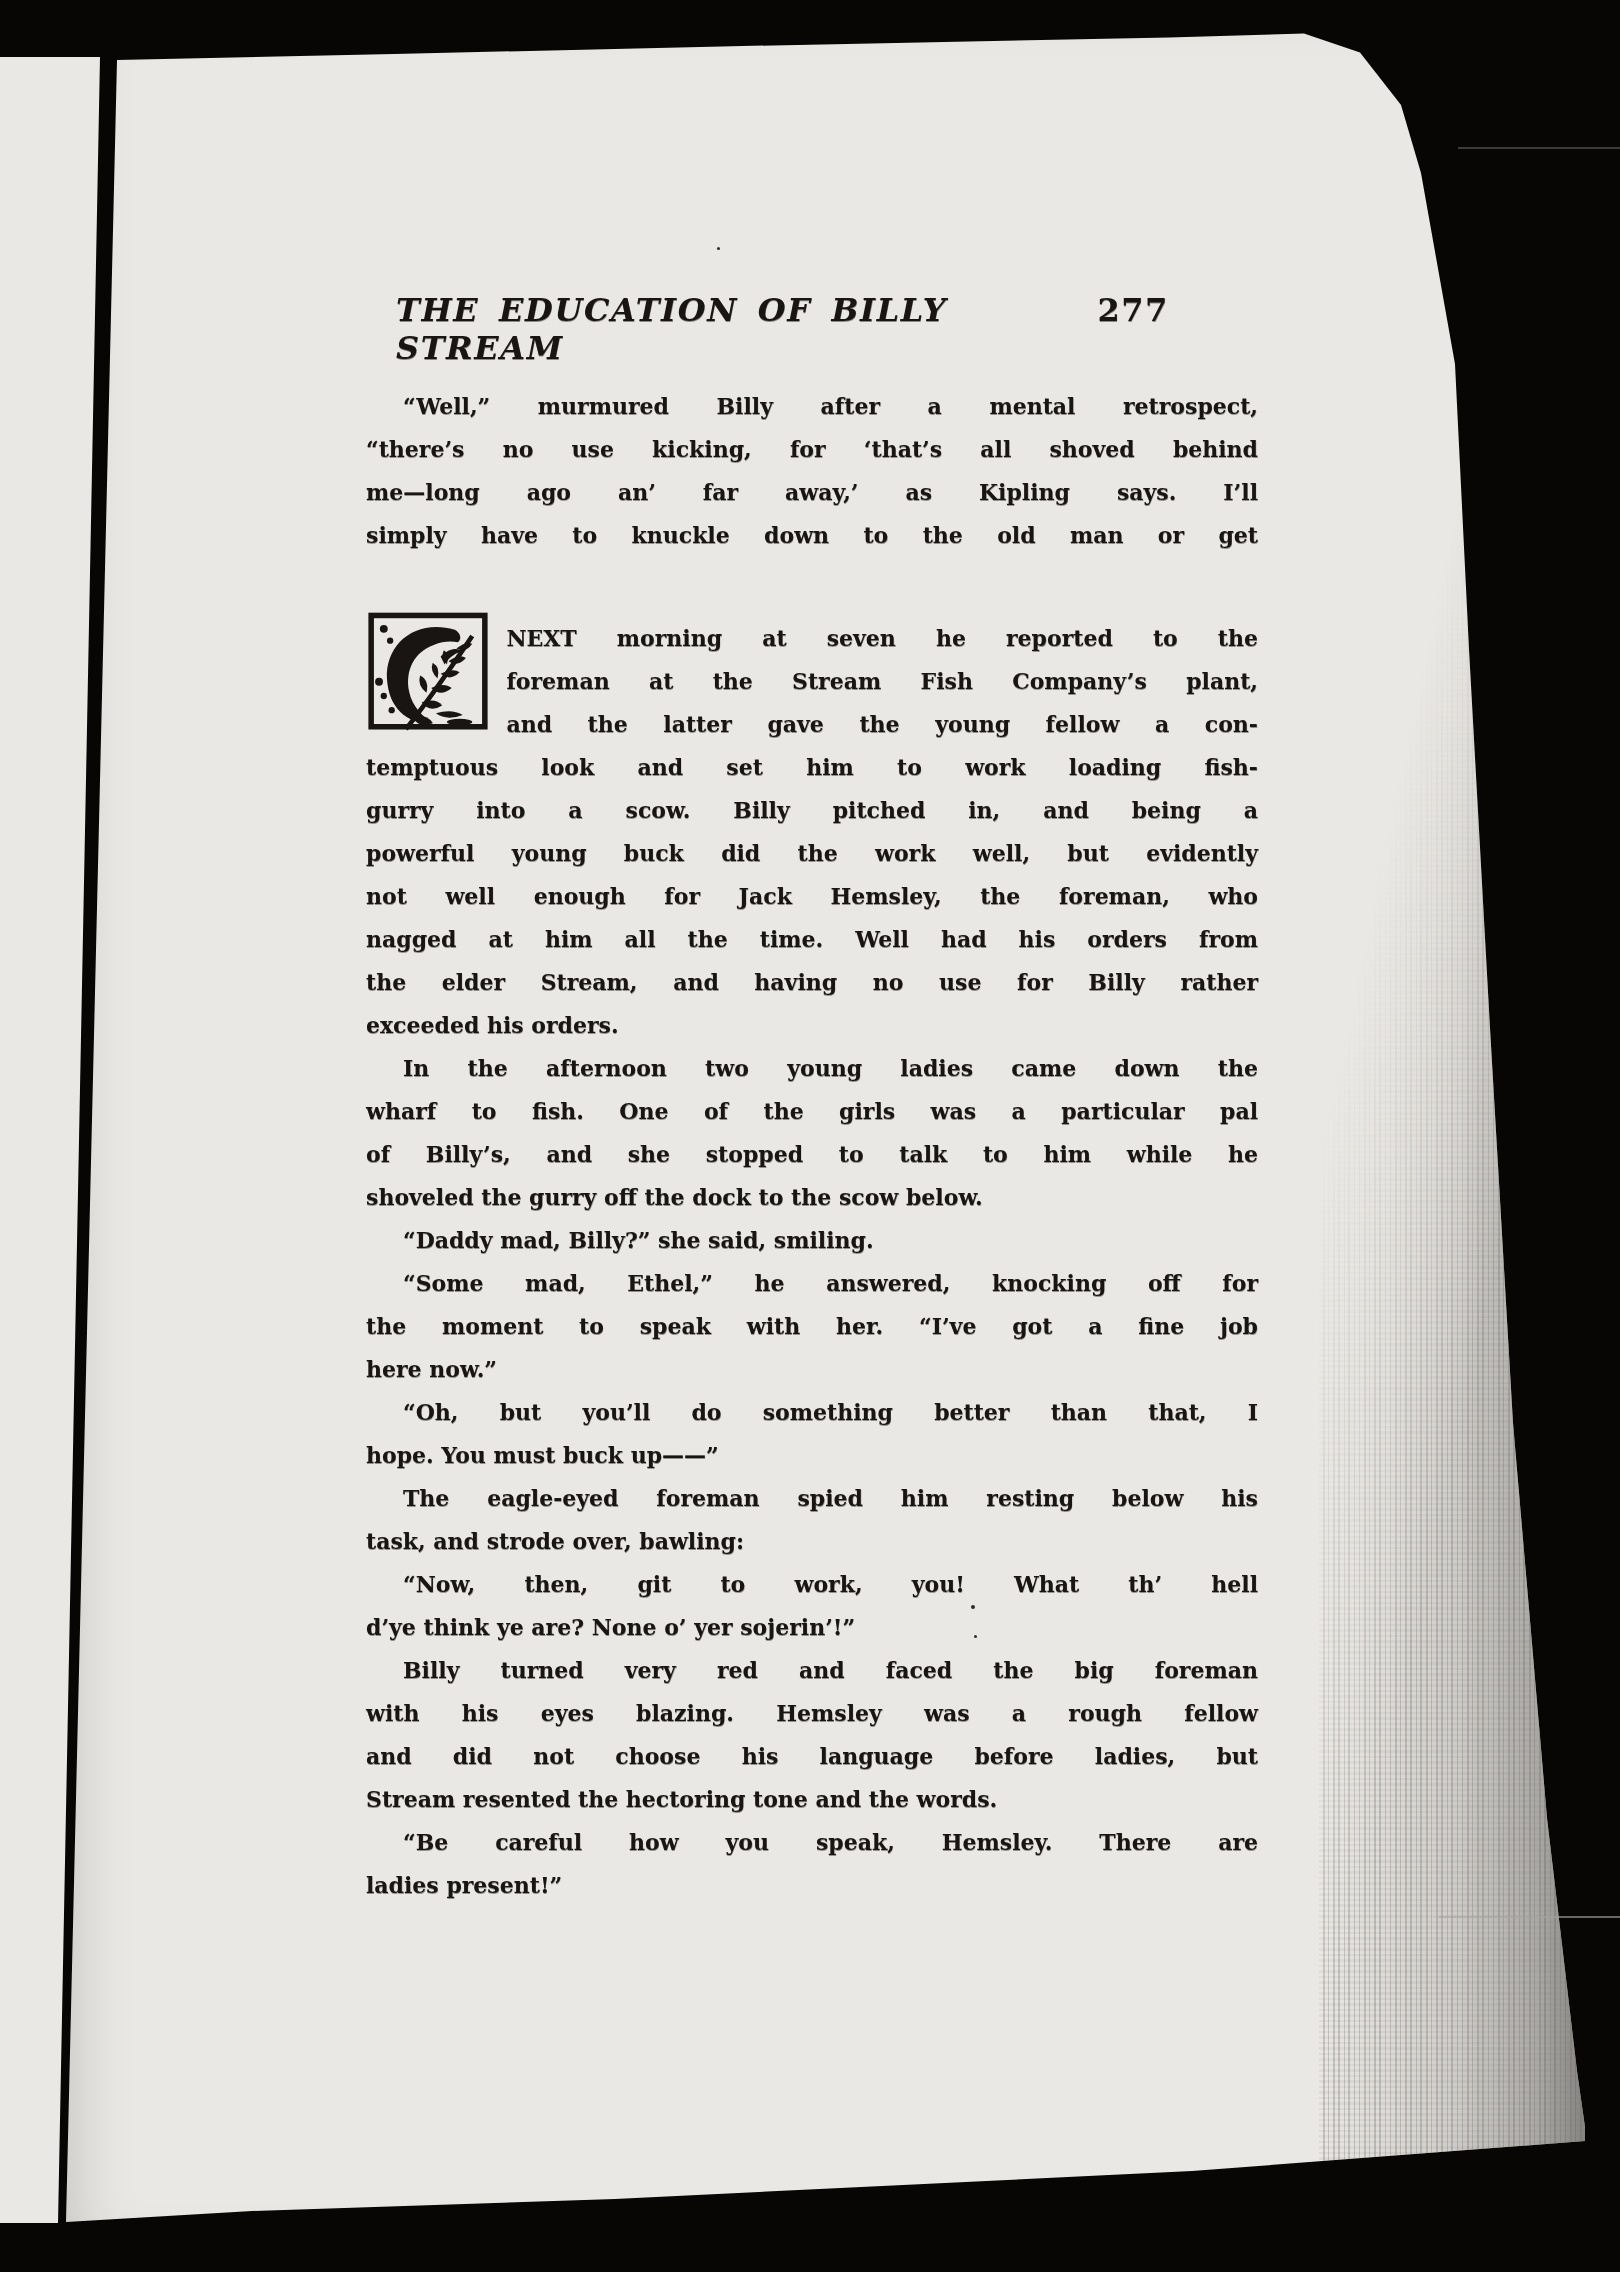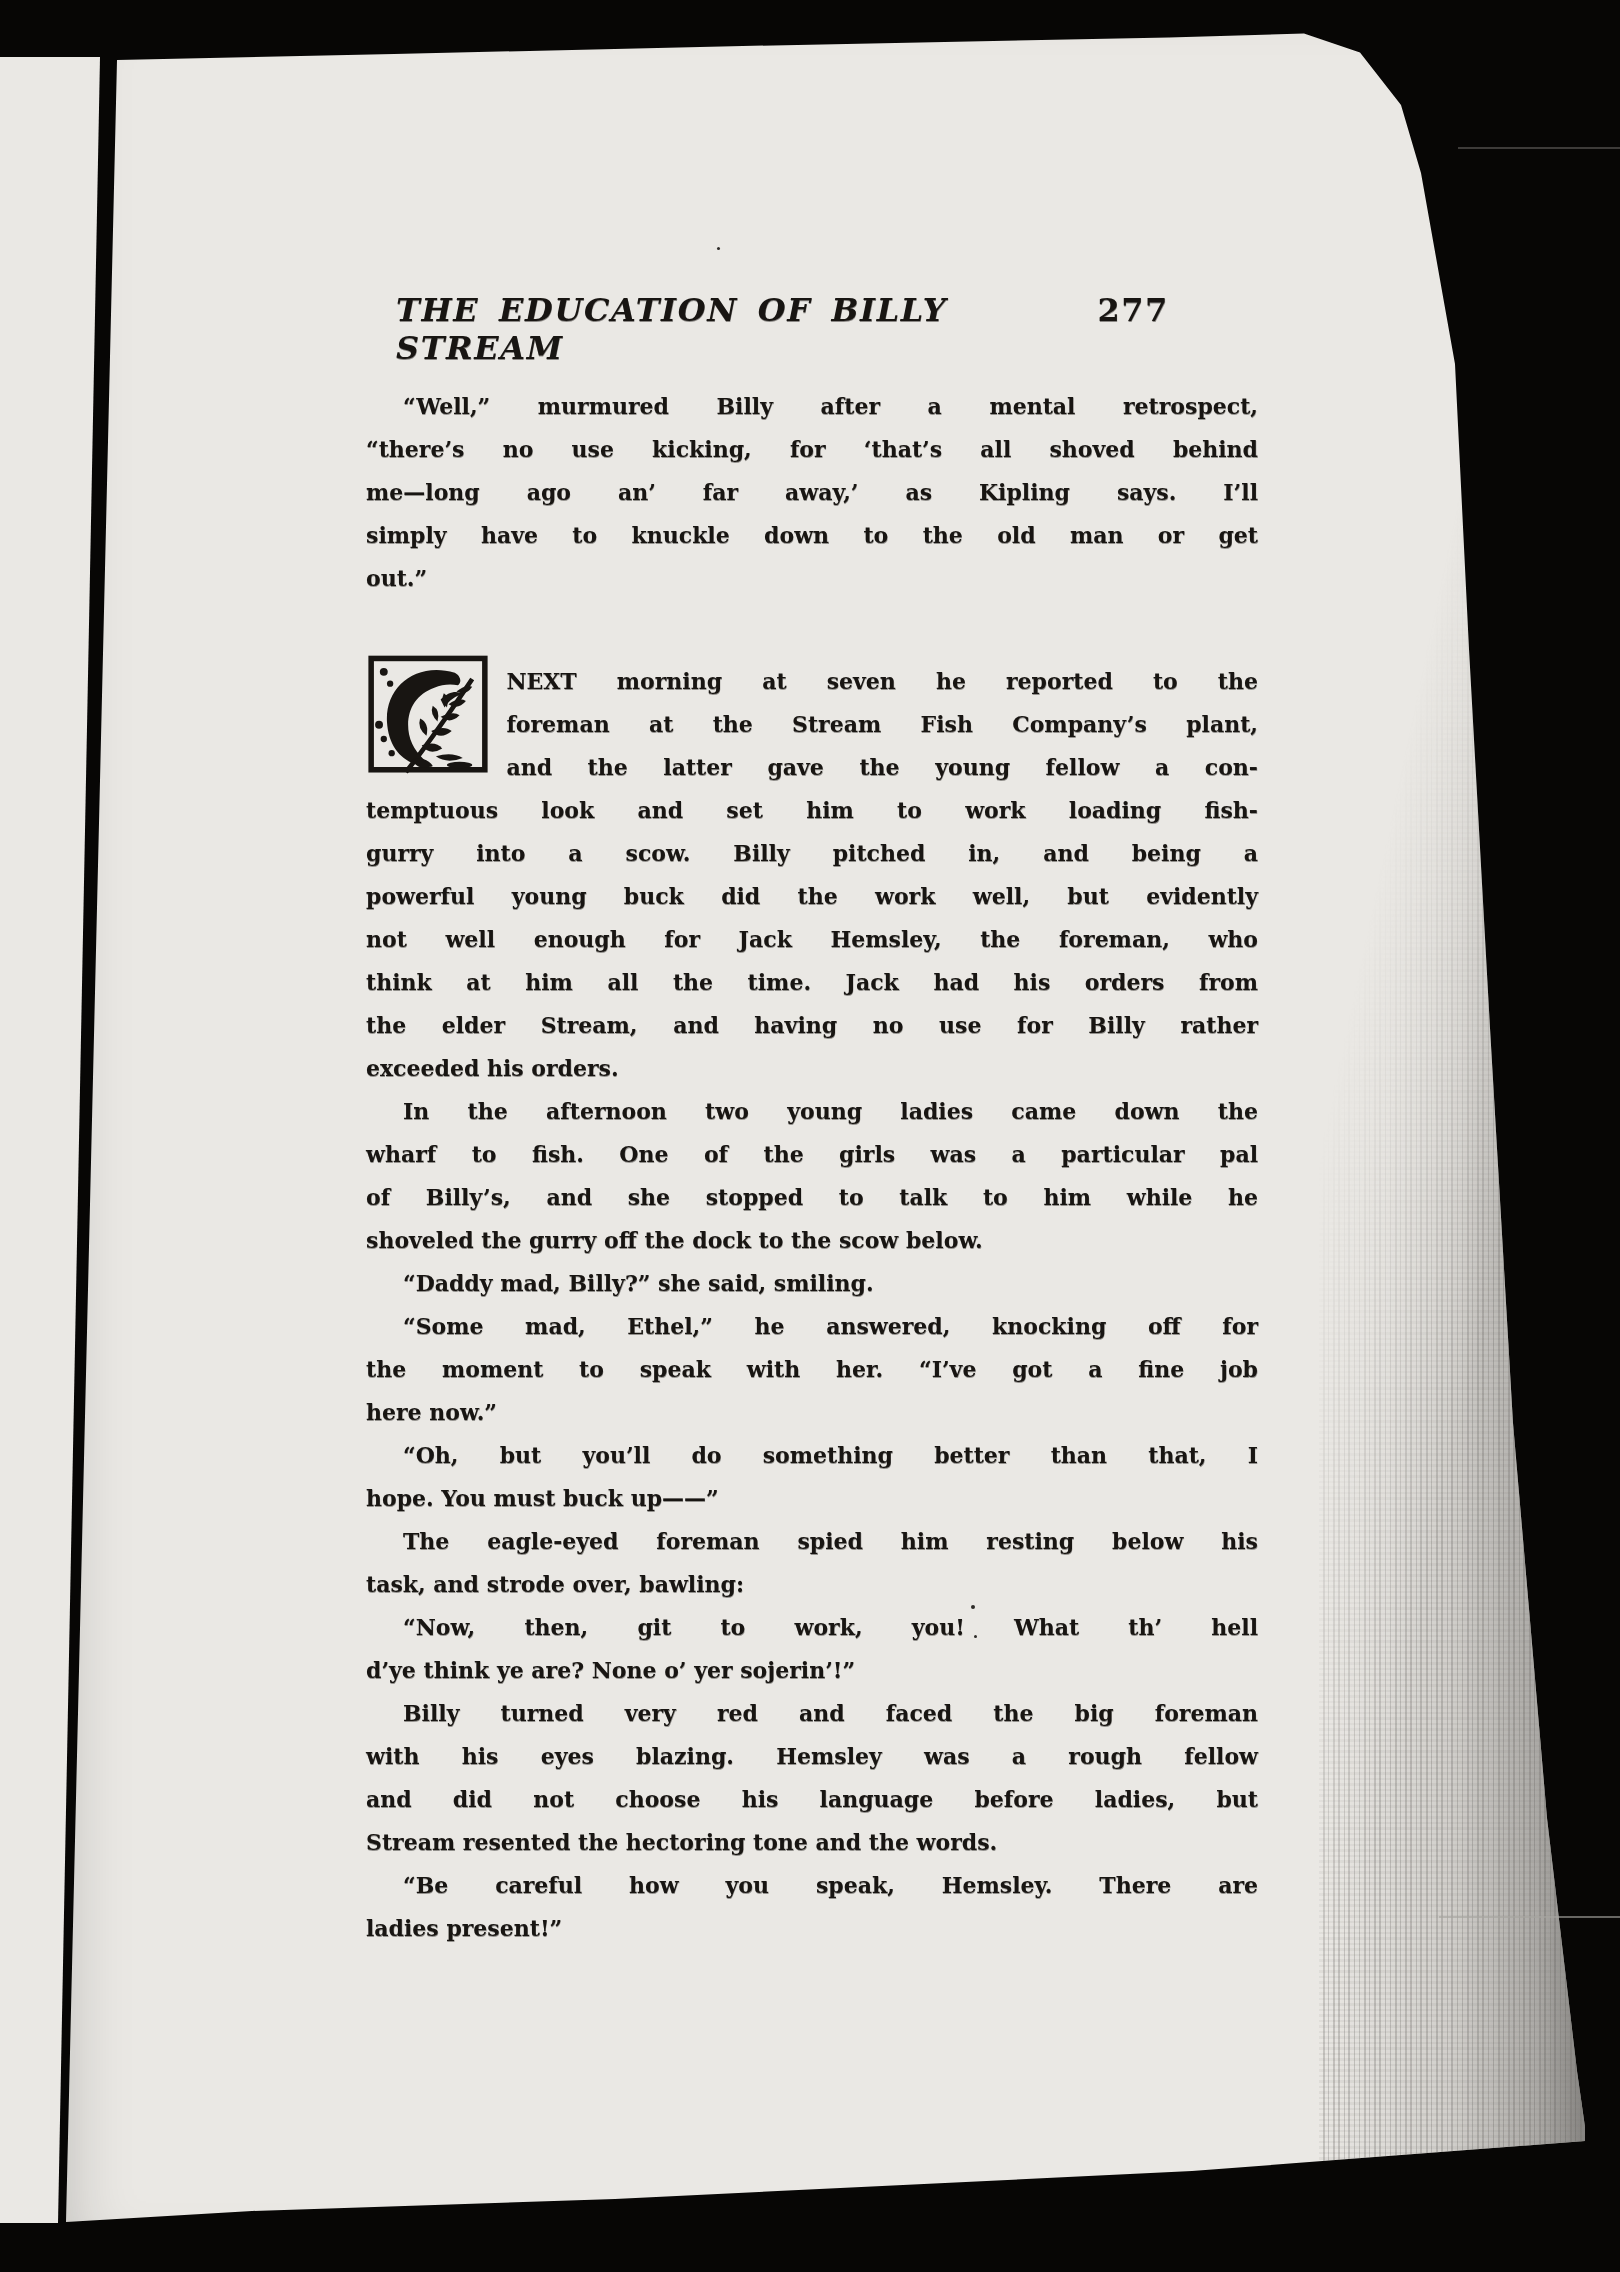--- a/index.html
+++ b/index.html
@@ -104,21 +104,20 @@
       <span class="title">THE EDUCATION OF BILLY STREAM</span>
       <span class="pagenum">277</span>
     </div>
 
     <div class="body-text">
         <div class="para">
           <div class="line indent">“Well,” murmured Billy after a mental retrospect,</div>
           <div class="line">“there’s no use kicking, for ‘that’s all shoved behind</div>
           <div class="line">me—long ago an’ far away,’ as Kipling says. I’ll</div>
           <div class="line">simply have to knuckle down to the old man or get</div>
-          <div class="line final">out.”</div>
         </div>
         <div class="para scene-break">
   <div class="ornament">
     <svg viewBox="0 0 152 150" xmlns="http://www.w3.org/2000/svg" fill="#181512">
       <rect x="4" y="4" width="144" height="141" fill="none" stroke="#181512" stroke-width="7"></rect>
       <path d="M110 22 C 60 8 22 40 24 84 C 26 122 50 142 82 141
                C 70 132 56 120 52 100 C 47 74 58 50 84 41
                C 94 37 104 36 114 38 C 120 33 116 25 110 22 Z"></path>
       <path d="M92 56 C 102 46 114 44 120 50 C 112 50 102 58 97 66 Z"></path>
       <path d="M48 148 C 70 120 96 84 132 30" stroke="#181512" stroke-width="6" fill="none"></path>
@@ -140,21 +139,21 @@
       <circle cx="30" cy="124" r="4"></circle>
     </svg>
   </div>
 <div class="line">NEXT morning at seven he reported to the</div>
           <div class="line">foreman at the Stream Fish Company’s plant,</div>
           <div class="line">and the latter gave the young fellow a con-</div>
           <div class="line">temptuous look and set him to work loading fish-</div>
           <div class="line">gurry into a scow. Billy pitched in, and being a</div>
           <div class="line">powerful young buck did the work well, but evidently</div>
           <div class="line">not well enough for Jack Hemsley, the foreman, who</div>
-          <div class="line">think at him all the time. Jack had his orders from</div>
+          <div class="line">nagged at him all the time. Well had his orders from</div>
           <div class="line">the elder Stream, and having no use for Billy rather</div>
           <div class="line final">exceeded his orders.</div>
         </div>
         <div class="para">
           <div class="line indent">In the afternoon two young ladies came down the</div>
           <div class="line">wharf to fish. One of the girls was a particular pal</div>
           <div class="line">of Billy’s, and she stopped to talk to him while he</div>
           <div class="line final">shoveled the gurry off the dock to the scow below.</div>
         </div>
         <div class="para">

